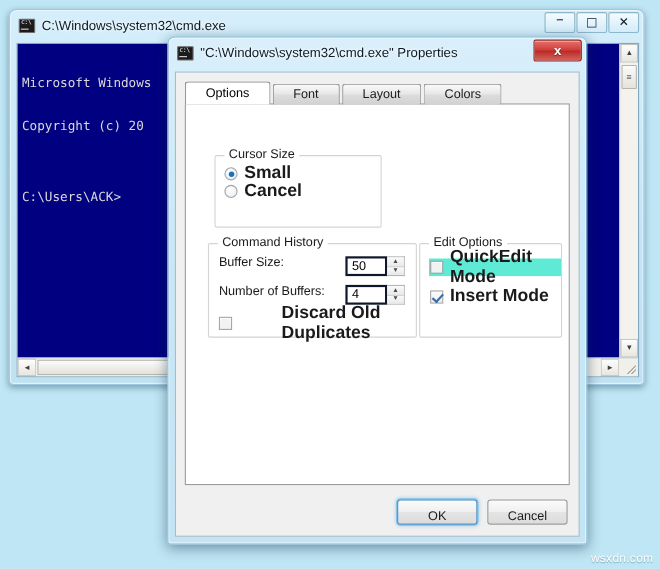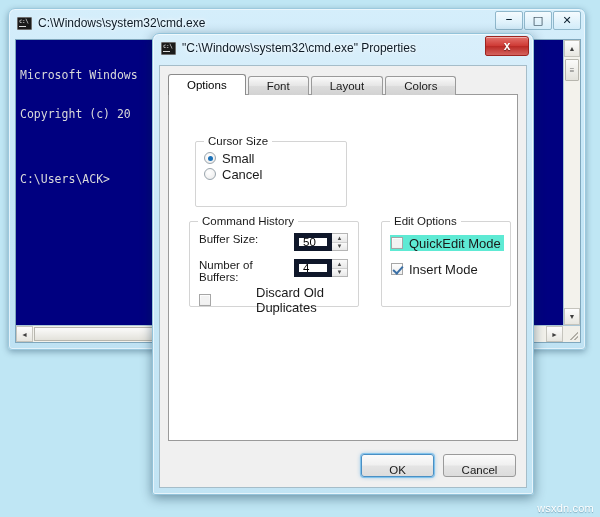--- a/index.html
+++ b/index.html
@@ -234,27 +234,28 @@
   }
   .group-legend {
     position: absolute;
     top: -7px; left: 8px;
     background: #ffffff;
     padding: 0 4px;
     font-size: 11.5px;
     color: #1a1a1a;
   }
   #group-cursor-size { left: 26px; top: 46px; width: 152px; height: 66px; }
-  #group-command-history { left: 20px; top: 126px; width: 170px; height: 86px; }
+  #group-command-history { left: 20px; top: 126px; width: 190px; height: 86px; }
   #group-edit-options { left: 212px; top: 126px; width: 130px; height: 86px; }
 
   .radio-row, .check-row {
     display: flex; align-items: center;
-    font-size: 13px; color: #1a1a1a;
+    font-size: 16px; color: #1a1a1a;
     height: 16px;
+    font-weight: bold;
   }
   .radio {
     width: 12px; height: 12px; border-radius: 50%;
     border: 1px solid #9aa5ad;
     background: radial-gradient(circle at 40% 35%, #ffffff 0%, #f0f0f0 70%, #e2e2e2 100%);
     margin-right: 6px; flex: none;
     position: relative;
   }
   .radio.checked::after {
     content: ""; position: absolute;
@@ -287,21 +288,21 @@
     display: flex; 
     font-size: 11.5px; color: #1a1a1a;
   }
   .field-label { flex: 1; }
   .spinner {
     display: flex; align-items: stretch;
     height: 18px;
   }
   .spin-input {
     width: 38px;
-    border: 5px solid #0f172a;
+    border: 2px solid #0f172a;
     background: #fff;
     font-size: 11.5px;
     color: #000;
     display: flex; align-items: center;
     padding-left: 4px;
     font-family: "Liberation Sans", sans-serif;
   }
   .spin-btns {
     width: 16px;
     display: flex; flex-direction: column;

